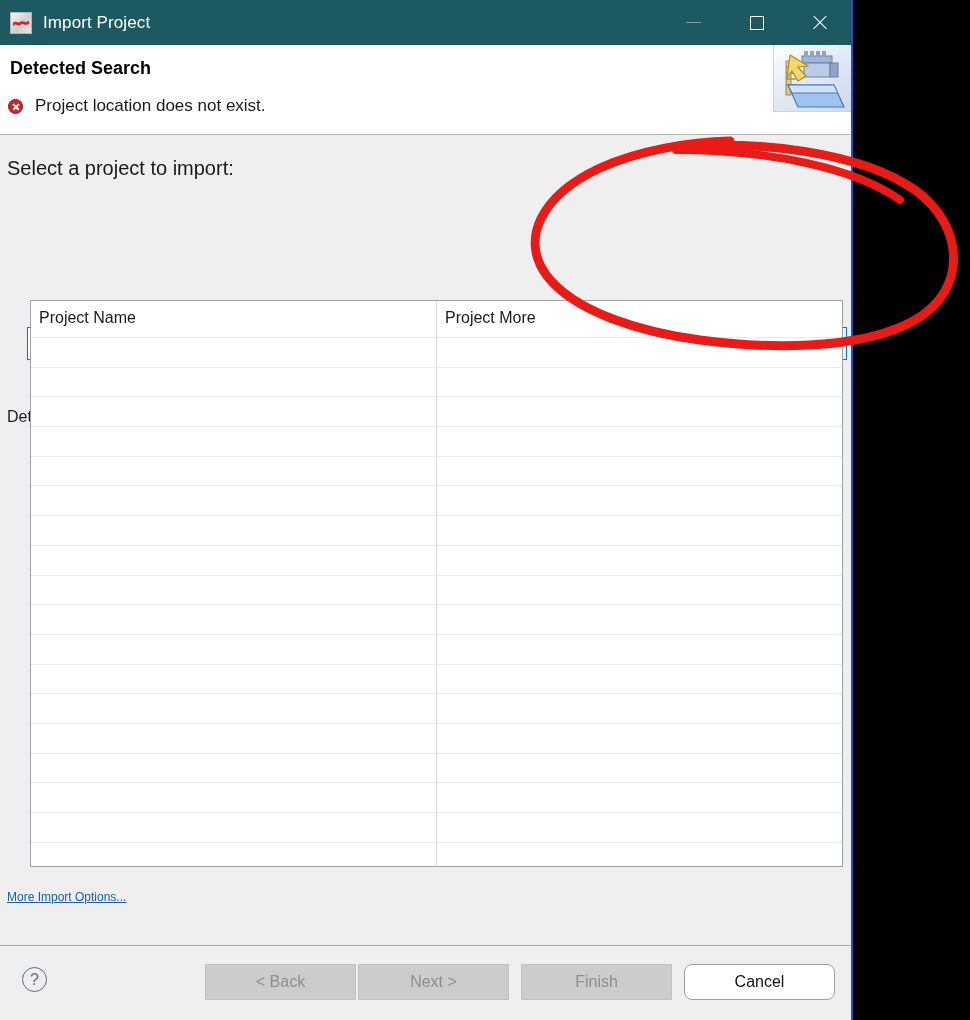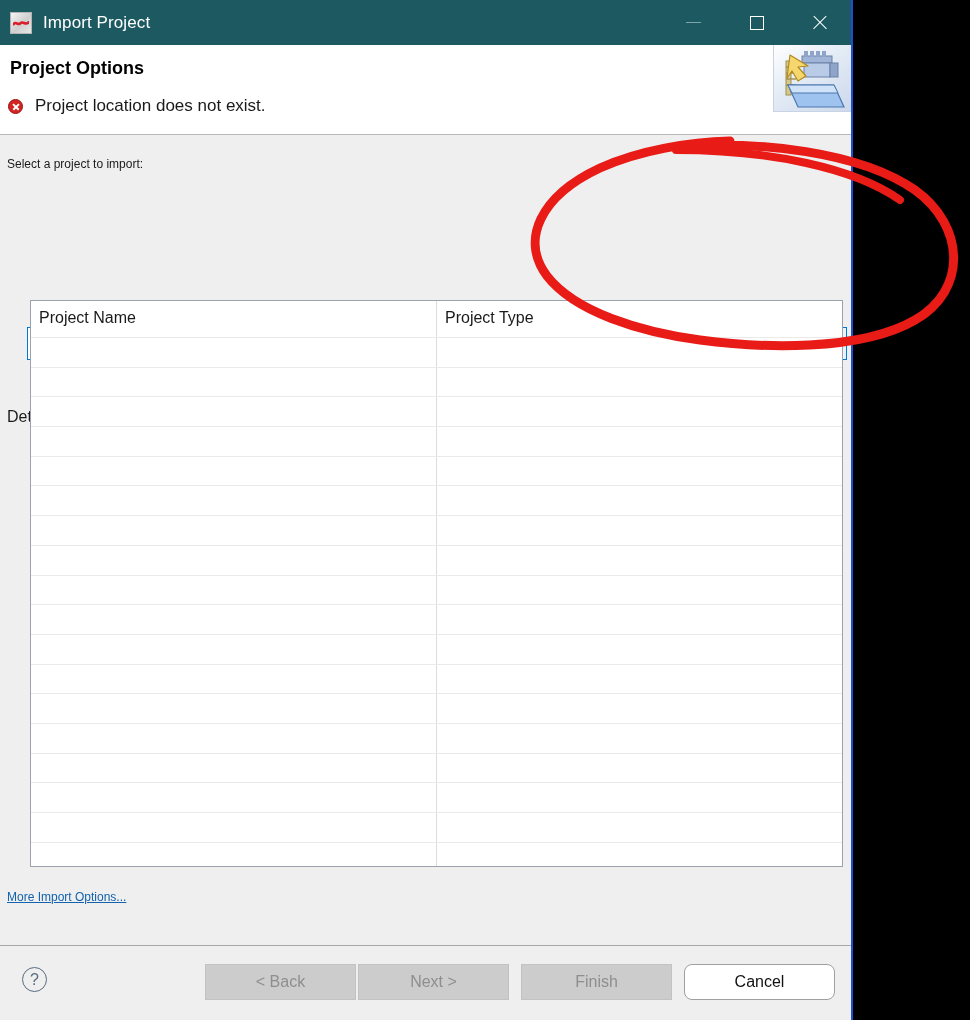--- a/index.html
+++ b/index.html
@@ -152,21 +152,21 @@
   #body-area {
     position: absolute;
     left: 0; top: 135px;
     width: 851px;
     height: 810px;
     background: #efefef;
   }
   #label-select {
     position: absolute;
     left: 7px; top: 22px;
-    font-size: 12px;
+    font-size: 20px;
     color: #1a1a1a;
   }
   #path-combo {
     position: absolute;
     left: 27px; top: 192px;
     width: 655px; height: 33px;
     background: #ffffff;
     border: 1px solid #0078d7;
     box-sizing: border-box;
     display: flex;
@@ -341,21 +341,21 @@
       <div class="win-btn">
         <div class="max-glyph"></div>
       </div>
       <div class="win-btn">
         <div class="close-glyph"></div>
       </div>
     </div>
   </div>
 
   <div id="wizard-header">
-    <div id="page-title">Project Options</div>
+    <div id="page-title">Detected Search</div>
     <div id="error-row">
       <div id="error-icon"></div>
       <div id="error-text">Project location does not exist.</div>
     </div>
     <div id="banner-icon">
       <svg width="78" height="67" viewBox="0 0 78 67">
         <rect x="1" y="1" width="76" height="65" fill="none"></rect>
 
         <rect x="28" y="11" width="30" height="7" fill="#9fb4d6" stroke="#6b82a8" stroke-width="1"></rect>
         <rect x="30" y="6" width="4" height="6" fill="#8ea4c8"></rect>
@@ -391,21 +391,21 @@
       </span>
     </div>
 
     <div id="browse-button">Browse...</div>
 
     <div id="label-detected">Detected projects:</div>
 
     <div id="projects-table">
       <div id="table-head">
         <div class="th name">Project Name</div>
-        <div class="th type">Project Type</div>
+        <div class="th type">Project More</div>
       </div>
       <div id="table-body">
           <div class="trow">
             <div class="tcell name"></div>
             <div class="tcell type"></div>
           </div>
           <div class="trow">
             <div class="tcell name"></div>
             <div class="tcell type"></div>
           </div>

